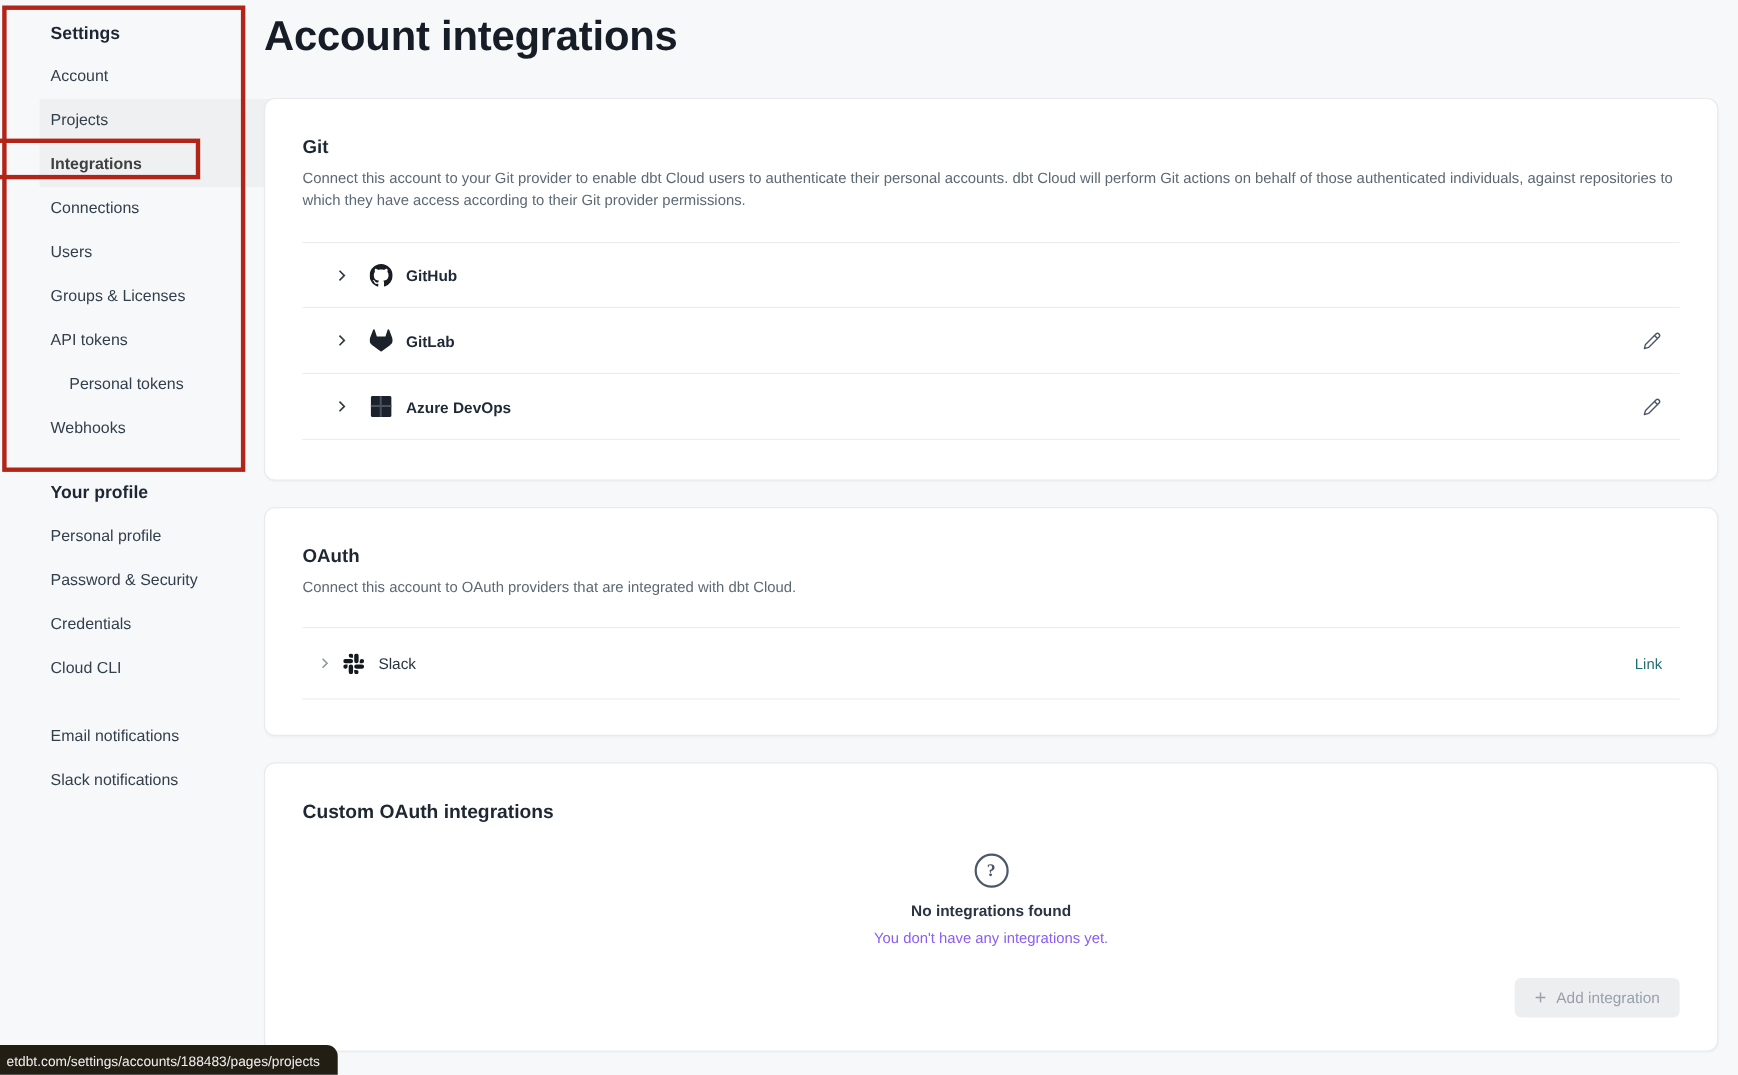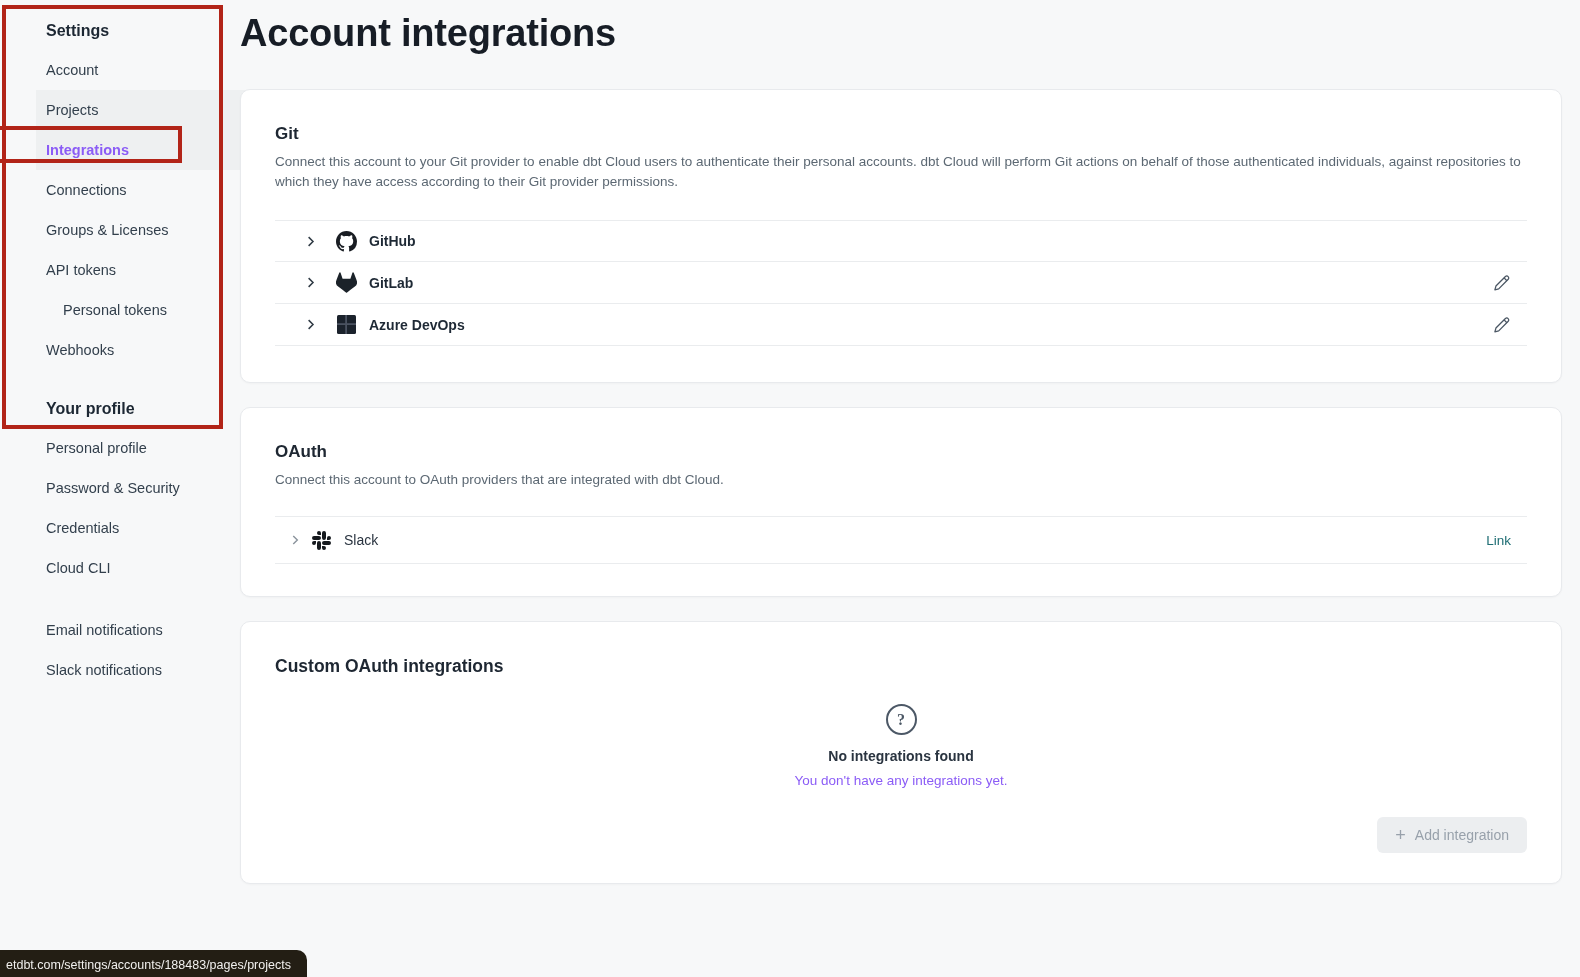--- a/index.html
+++ b/index.html
@@ -19,21 +19,21 @@
   .side-heading {
     font-size:16px; font-weight:700; color:#1c2733;
     padding:8px 10px 10px 10px;
   }
   .side-item {
     font-size:14.5px; color:#323f4c; height:40px;
     display:flex; align-items:center; padding:0 10px;
     cursor:pointer;
   }
   .side-item.hovered { background:#eef0f1; }
-  .side-item.active  { background:#eef0f1; color:#8b5cf6; font-weight:700; }
+  .side-item.active  { background:#eef0f1; color:#404040; font-weight:700; }
   .side-item.indent  { padding-left:27px; }
   .side-item .spacer { flex:1; }
   .side-gap { height:22px; }
   .chev-down { width:18px; height:18px; color:#2f3a44; }
 
   
   .anno { position:absolute; border:4px solid #b22418; pointer-events:none; z-index:50; }
   .anno-outer { left:2px; top:5px; width:221px; height:424px; }
   .anno-inner { left:-6px; top:126px; width:188px; height:37px; }
 
@@ -53,32 +53,32 @@
   }
   .card.first { margin-top:34px; }
   .card h2 { font-size:17px; font-weight:700; color:#1e2732; }
   .card .desc {
     margin-top:8px; font-size:13.5px; line-height:20px; color:#5c6873;
     max-width:1260px;
   }
 
   .rows { margin-top:28px; }
   .row {
-    height:42px; display:flex; align-items:center;
+    height:60px; display:flex; align-items:center;
     border-bottom:1px solid #eaecee; padding-left:28px; padding-right:16px;
   }
   .rows .row:first-child { border-top:1px solid #eaecee; }
   .row .chev-right { width:15px; height:15px; color:#2f3a44; flex:0 0 auto; cursor:pointer; }
   .row .prov-icon { margin-left:17px; width:22px; height:22px; display:flex; align-items:center; justify-content:center; flex:0 0 auto; }
   .row .prov-label { margin-left:12px; font-size:14px; font-weight:700; color:#1e2935; }
   .row .spacer { flex:1; }
   .row .edit-icon { width:18px; height:18px; color:#4a5663; cursor:pointer; }
 
   .rows.oauth-rows { margin-top:26px; }
-  .oauth-rows .row { padding-left:13px; height:48px; }
+  .oauth-rows .row { padding-left:13px; height:66px; }
   .oauth-rows .chev-right { color:#8a939c; width:14px; height:14px; }
   .oauth-rows .prov-icon { margin-left:8px; }
   .oauth-rows .prov-label { font-weight:400; color:#2a3440; }
   .link-action { font-size:13.5px; color:#1f6e74; cursor:pointer; }
 
   
   .empty { text-align:center; margin-top:27px; }
   .q-circle {
     width:31px; height:31px; border:2.6px solid #4c5866; border-radius:50%;
     display:inline-flex; align-items:center; justify-content:center;
@@ -115,20 +115,23 @@
       <span>Account</span>
     </div>
   <div class="side-item hovered">
       <span>Projects</span>
     </div>
   <div class="side-item active">
       <span>Integrations</span>
     </div>
   <div class="side-item">
       <span>Connections</span>
+    </div>
+  <div class="side-item">
+      <span>Users</span>
     </div>
   <div class="side-item">
       <span>Groups &amp; Licenses</span>
     </div>
   <div class="side-item">
     <span>API tokens</span>
     <span class="spacer"></span>
     <svg class="chev-down" viewBox="0 0 24 24" fill="none" stroke="currentColor" stroke-width="2">
         <polyline points="6 9 12 15 18 9"></polyline>
       </svg>

